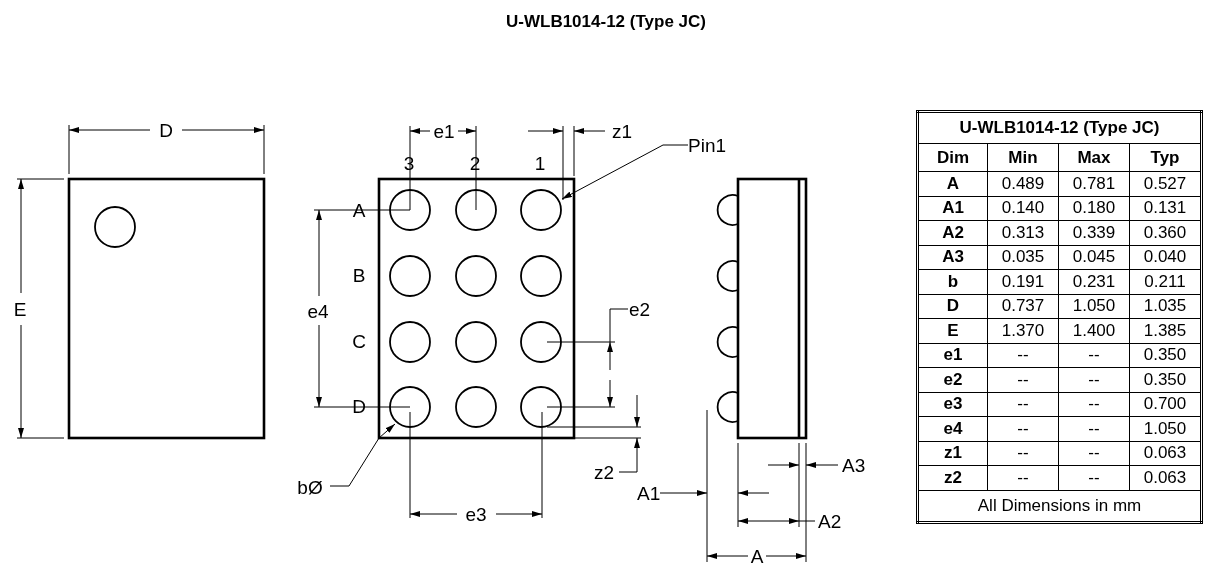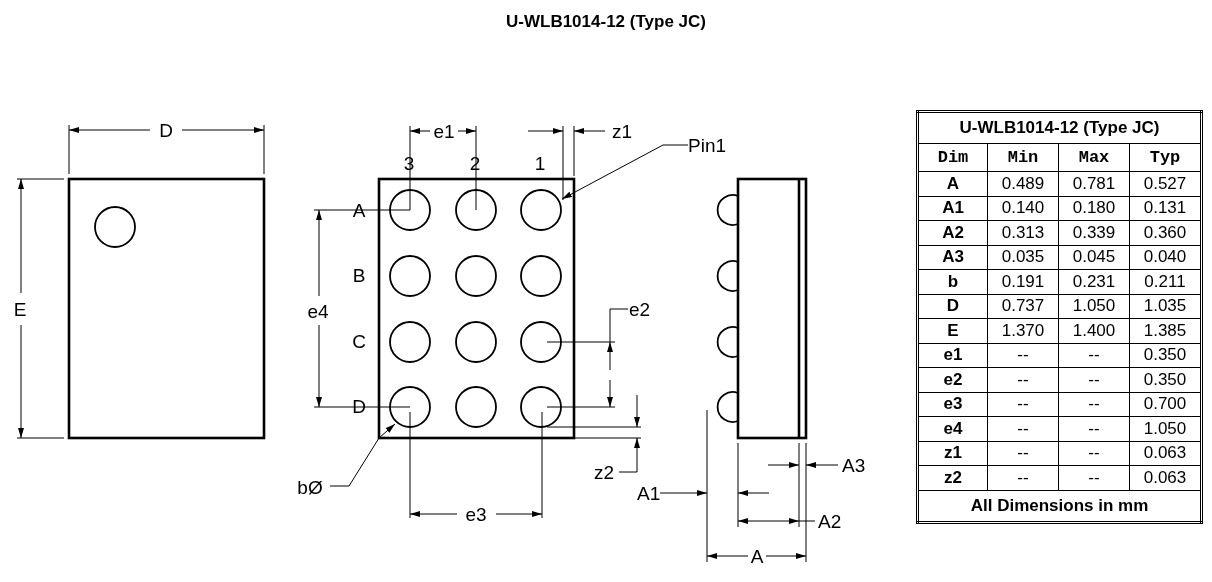--- a/index.html
+++ b/index.html
@@ -11,22 +11,22 @@
   .ball { stroke: #000; stroke-width: 1.8; fill: none; }
   .thin { stroke: #000; stroke-width: 1; fill: none; }
   .arrow { fill: #000; }
   #dim-table { position: absolute; left: 916px; top: 110px; border: 3px double #000; border-collapse: collapse; font-size: 17px; }
   #dim-table td, #dim-table th { border: 1px solid #000; text-align: center; padding: 0; height: 23.5px; }
   #dim-table th { font-weight: bold; }
   #dim-table td.dimname { font-weight: bold; }
   #dim-table .col-dim { width: 68px; }
   #dim-table .col-v { width: 70px; }
   #dim-table .hdr-title { height: 30px; font-size: 17px; }
-  #dim-table .hdr-cols { height: 28px; font-family: Liberation Mono, monospace; }
-  #dim-table .footer { height: 30px; font-weight: bold; }
+  #dim-table .hdr-cols { height: 28px; }
+  #dim-table .footer { height: 30px; font-weight: normal; }
 </style>
 </head>
 <body>
 
 <div id="page-title">U-WLB1014-12 (Type JC)</div>
 
 <svg id="drawing" width="1212" height="582" viewBox="0 0 1212 582">
   <defs>
     <marker id="arr" viewBox="0 0 10 6" refX="10" refY="3" markerWidth="10" markerHeight="6" orient="auto-start-reverse" markerUnits="userSpaceOnUse">
       <path d="M0,0 L10,3 L0,6 z" class="arrow"></path>

